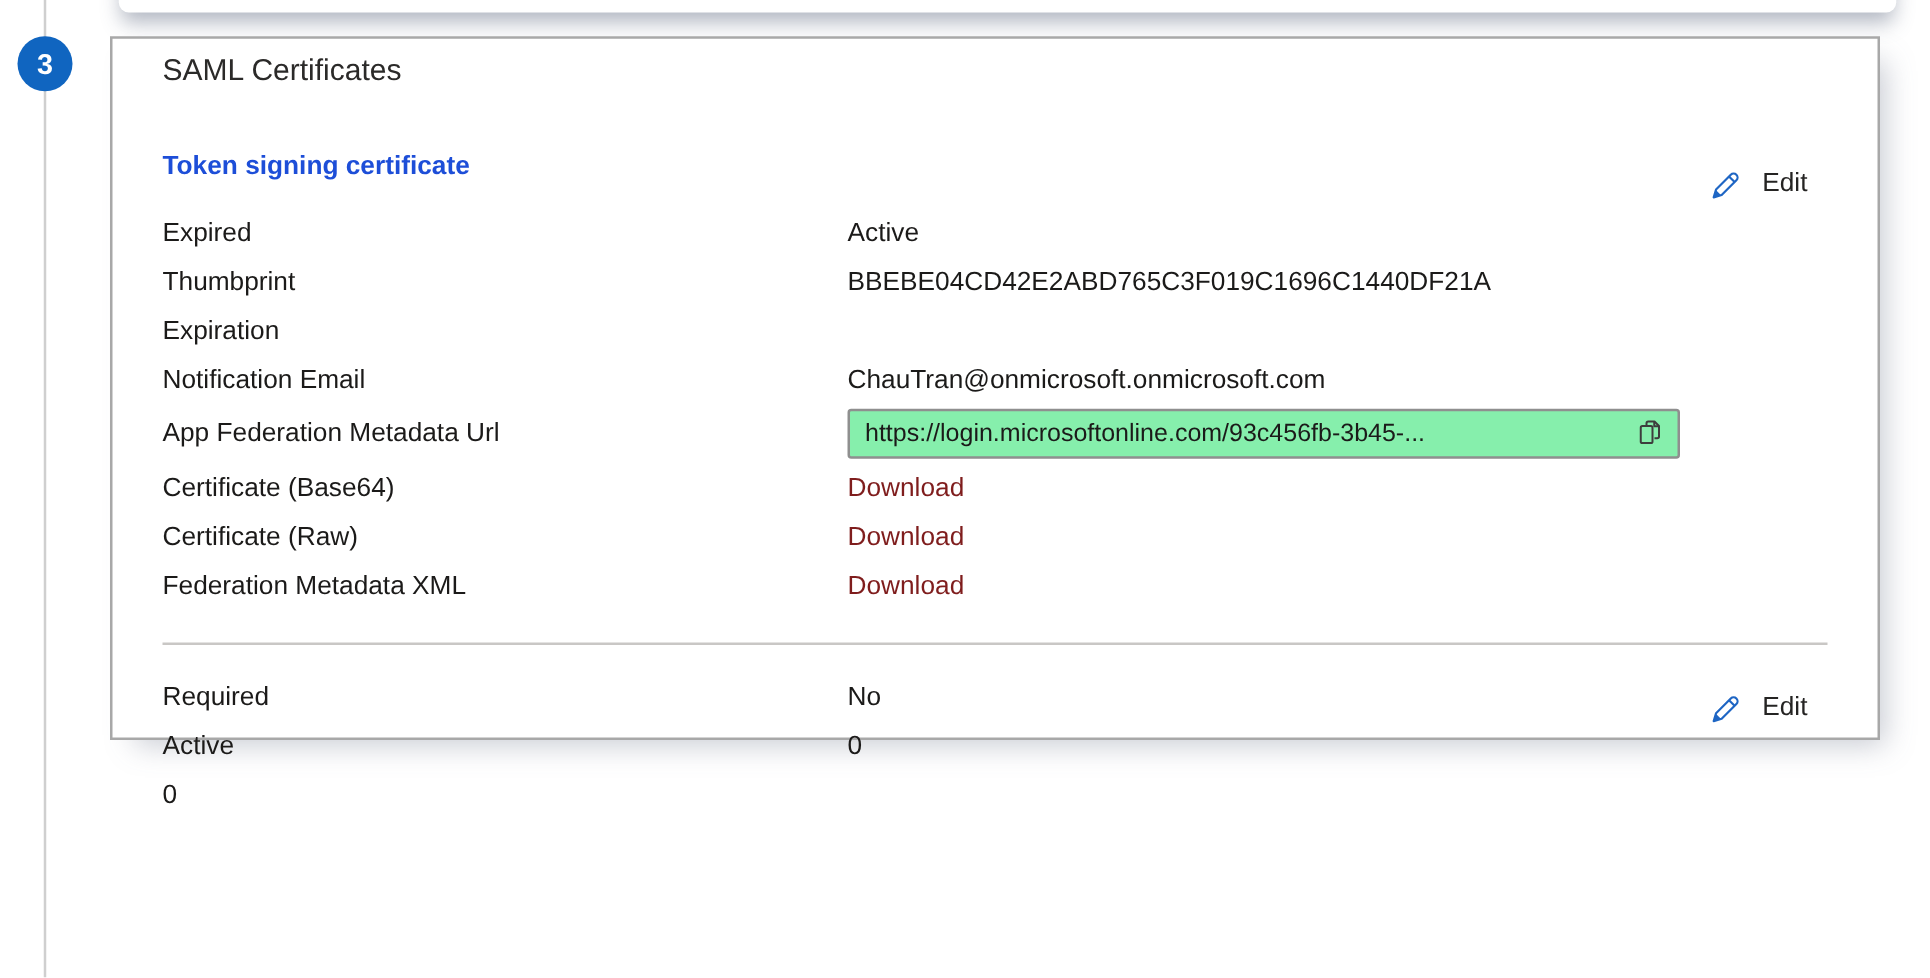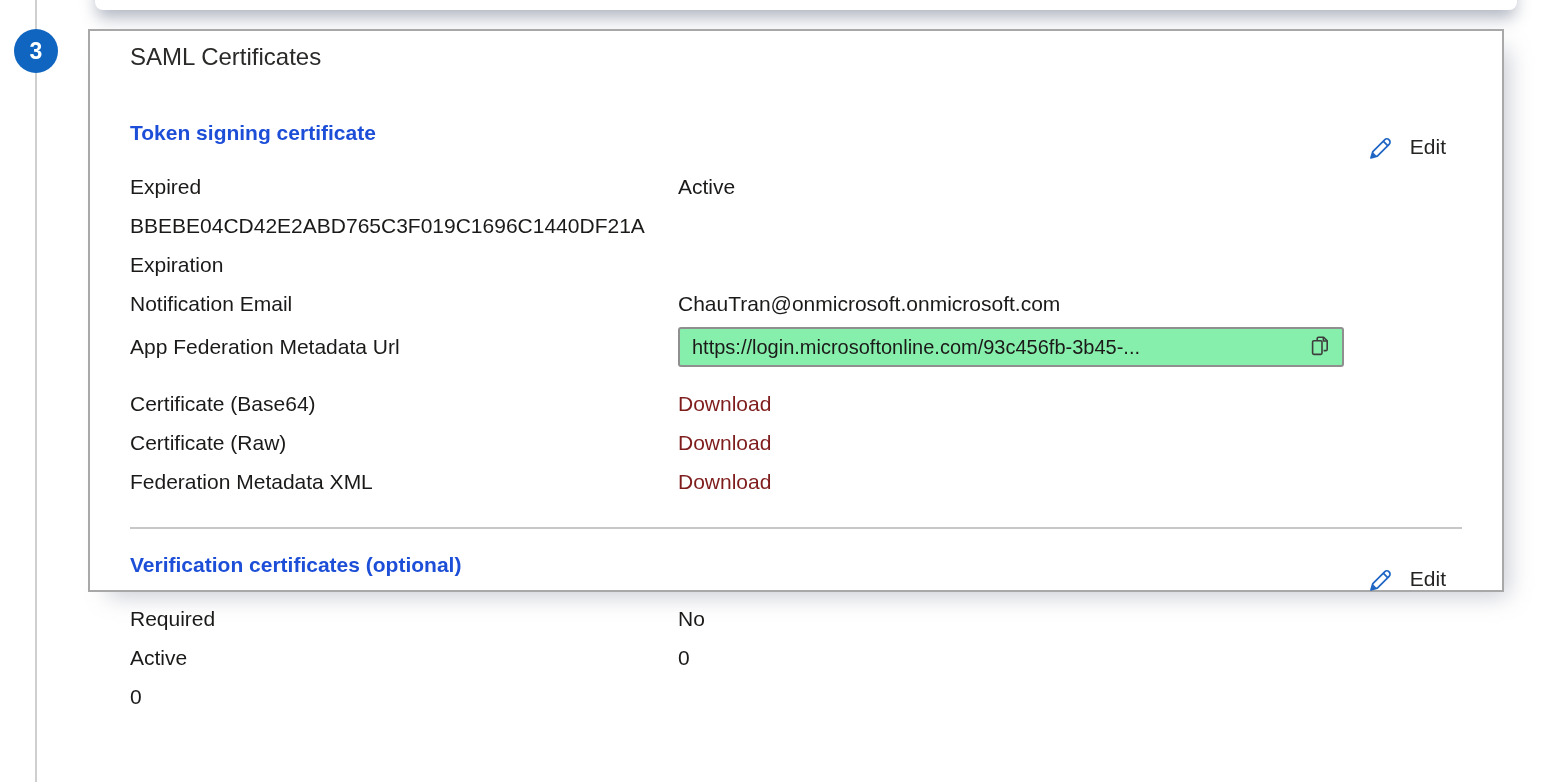--- a/index.html
+++ b/index.html
@@ -86,21 +86,21 @@
     flex: 1; min-width: 0;
     border: none; background: transparent; outline: none;
     font-family: inherit; font-size: 20px; color: #1b1a19;
     padding: 0;
   }
   .copy-btn {
     background: none; border: none; padding: 2px; margin-left: 6px;
     cursor: pointer; display: flex; align-items: center;
   }
 
-  .link-rows { margin-top: 13px; }
+  .link-rows { }
   a.download-link {
     color: #7f1d1d; text-decoration: none; font-size: 21px;
   }
 
   .divider {
     height: 2px; background: #c9c7c5; border: none;
     margin: 26px 0 0 0;
   }
 </style>
 </head>
@@ -128,20 +128,21 @@
       </span>
       <span>Edit</span>
     </button>
 
     <div class="rows">
       <div class="row">
         <div class="row-label">Expired</div>
         <div class="row-value">Active</div>
       </div>
       <div class="row">
+        <div class="row-label">Thumbprint</div>
         <div class="row-value">BBEBE04CD42E2ABD765C3F019C1696C1440DF21A</div>
       </div>
       <div class="row">
         <div class="row-label">Expiration</div>
       </div>
       <div class="row">
         <div class="row-label">Notification Email</div>
         <div class="row-value">ChauTran@onmicrosoft.onmicrosoft.com</div>
       </div>
 
@@ -174,21 +175,20 @@
           <div class="row-label">Federation Metadata XML</div>
           <a href="#" class="download-link">Download</a>
         </div>
       </div>
     </div>
   </div>
 
   <hr class="divider">
 
   <div class="section section-2">
-    <div class="section-heading">Verification certificates (optional)</div>
 
     <button class="edit-btn">
       <span>
         <svg width="28" height="28" viewBox="0 0 24 24">
           <path d="M5.0 15.9 15.1 5.8a2.72 2.72 0 0 1 3.85 3.85L8.85 19.75l-5.45 1.6 1.6-5.45Z" fill="none" stroke="#1f66c4" stroke-width="1.5" stroke-linejoin="round"></path>
           <path d="M13.9 7.0l3.85 3.85" fill="none" stroke="#1f66c4" stroke-width="1.5"></path>
           <path d="M3.4 21.35l1.5-5.1 3.6 3.6-5.1 1.5Z" fill="#1f66c4"></path>
         </svg>
       </span>
       <span>Edit</span>

